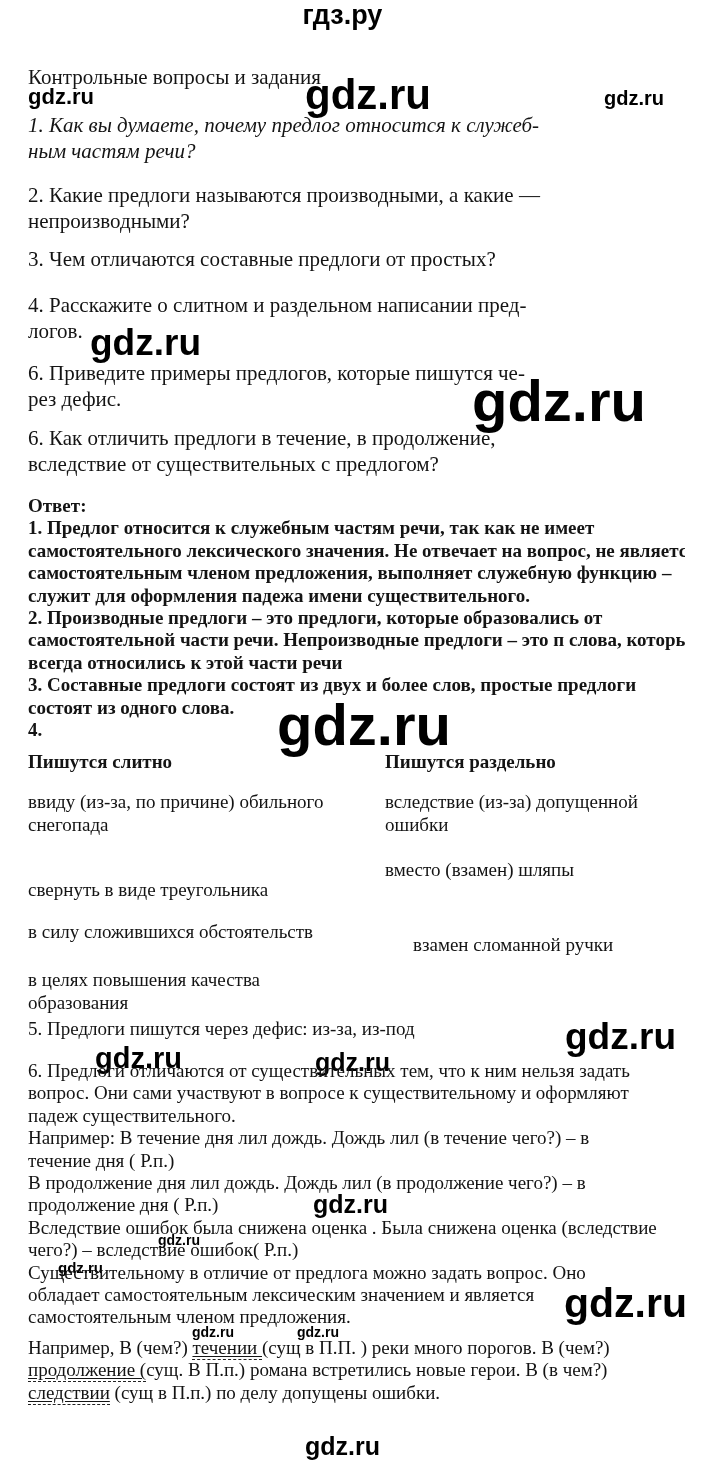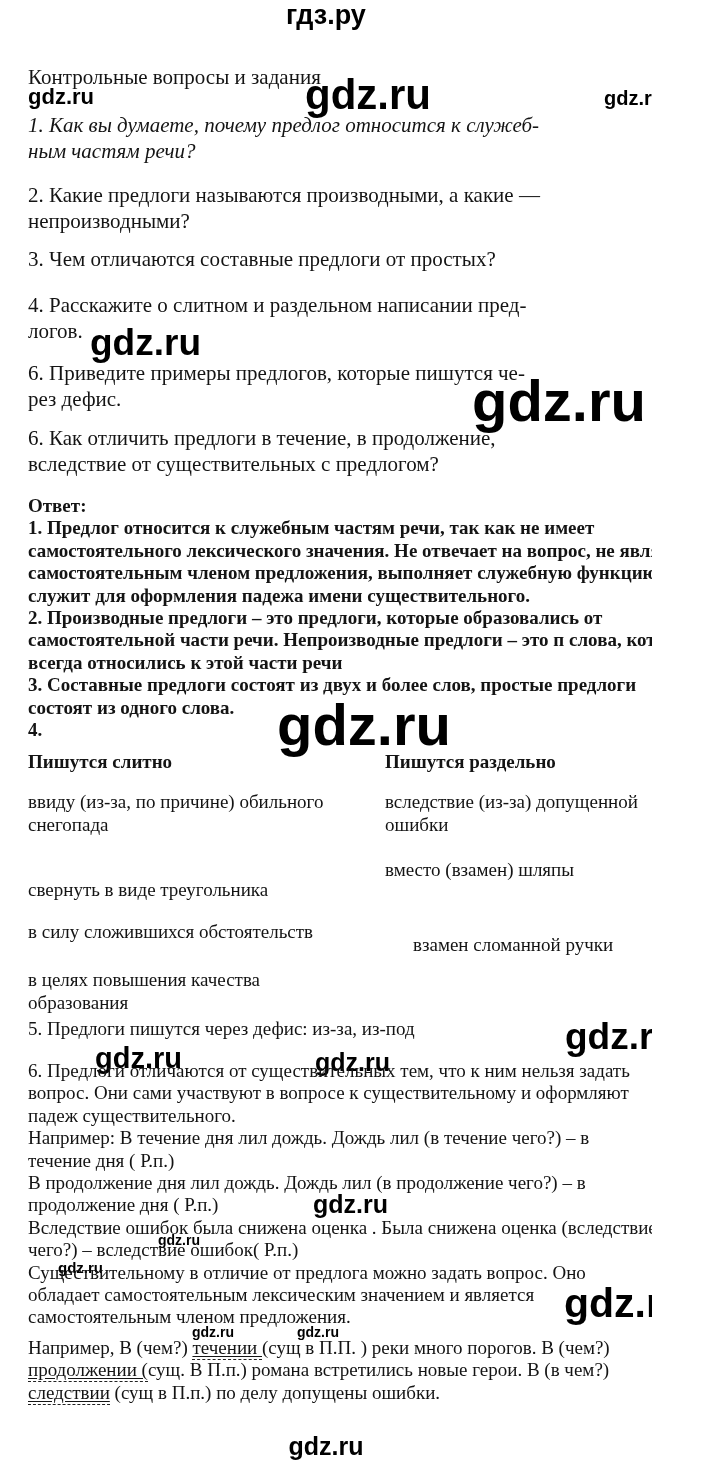--- a/index.html
+++ b/index.html
@@ -1,19 +1,20 @@
 <!DOCTYPE html>
 <html><head>
 <meta charset="utf-8">
 <style>
   html,body { margin:0; padding:0; background:#ffffff; }
   #page {
     position:relative; width:652px; height:1469px; background:#ffffff;
     font-family:"Liberation Serif","DejaVu Serif",serif; color:#141414;
     overflow:hidden;
+    padding-left:33px;
   }
   
   .site-header {
     position:absolute; top:2px; left:0; right:0; text-align:center;
     font-family:"Liberation Sans","DejaVu Sans",sans-serif;
     font-weight:bold; font-size:27px; line-height:1; color:#000;
   }
   .site-footer {
     position:absolute; top:1434px; left:0; right:0; text-align:center;
     font-family:"Liberation Sans","DejaVu Sans",sans-serif;
@@ -155,19 +156,19 @@
     <p>Например: В течение дня лил дождь. Дождь лил (в течение чего?) – в
 течение дня ( Р.п.)</p>
     <p>В продолжение дня лил дождь. Дождь лил (в продолжение чего?) – в
 продолжение дня ( Р.п.)</p>
     <p>Вследствие ошибок была снижена оценка . Была снижена оценка (вследствие
 чего?) – вследствие ошибок( Р.п.)</p>
     <p>Существительному в отличие от предлога можно задать вопрос. Оно
 обладает самостоятельным лексическим значением и является
 самостоятельным членом предложения.</p>
     <p class="example-final"><span>Например, В (чем?) </span><span class="uw">течении </span><span>(сущ в П.П. ) реки много порогов. В (чем?)
-</span><span class="uw">продолжении (</span><span>сущ. В П.п.) романа встретились новые герои. В (в чем?)
+</span><span class="uw">продолжение (</span><span>сущ. В П.п.) романа встретились новые герои. В (в чем?)
 </span><span class="uw">следствии</span><span> (сущ в П.п.) по делу допущены ошибки.</span></p>
   </div>
 
   <div class="site-footer">gdz.ru</div>
 
 </div>
 
 </body></html>

